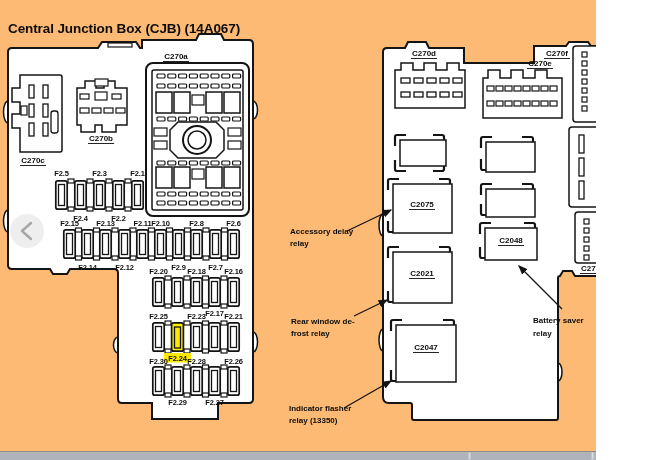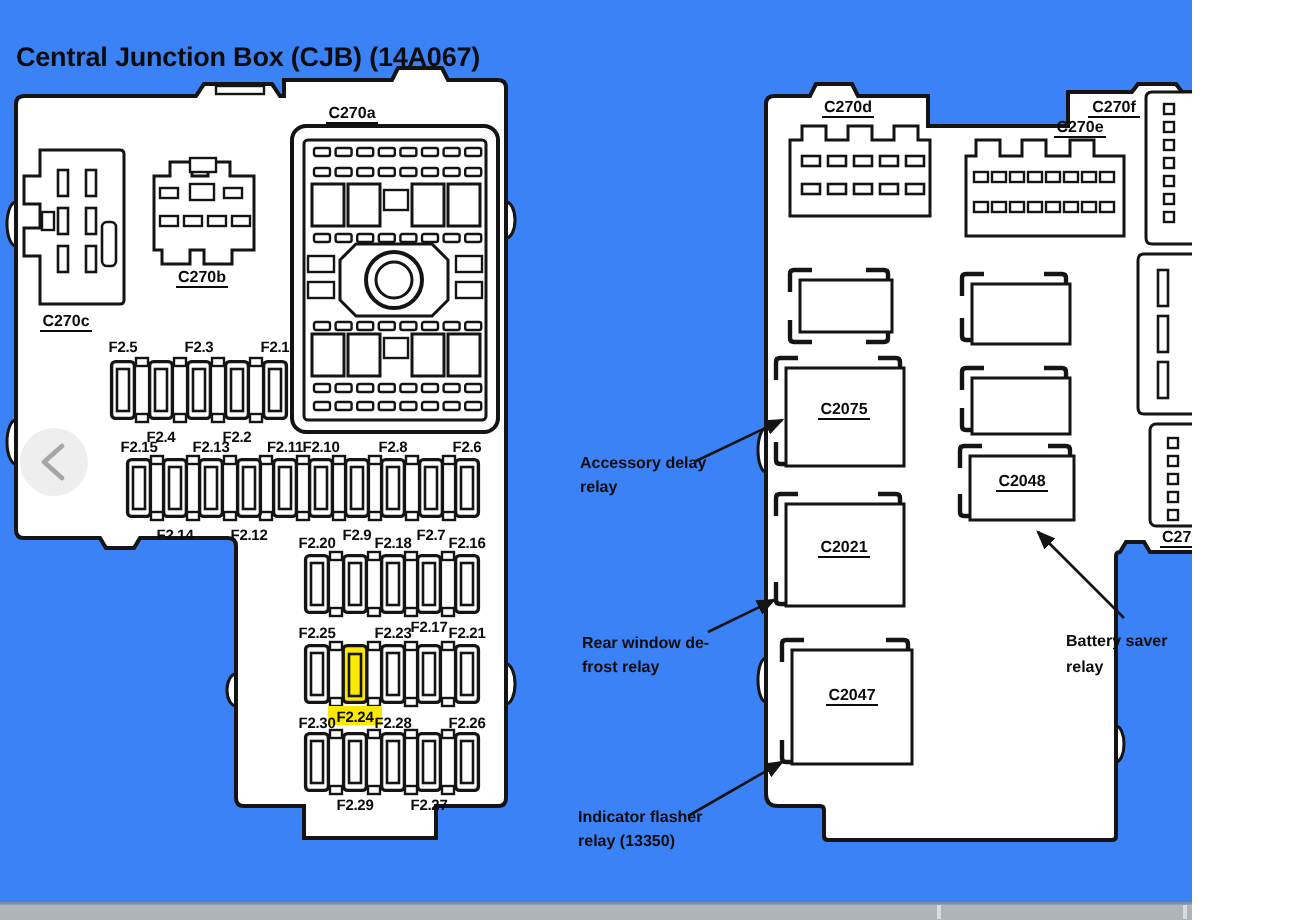--- a/index.html
+++ b/index.html
@@ -1,16 +1,16 @@
 <!DOCTYPE html>
 <html><head>
 <meta charset="utf-8">
 <style>
   html,body{margin:0;padding:0;background:#fff;}
-  .stage{position:relative;width:596px;height:460px;background:#3b82f6;overflow:hidden;
+  .stage{position:relative;width:596px;height:460px;background:#fdba74;overflow:hidden;
          font-family:"Liberation Sans",sans-serif;}
   svg{display:block;}
   text{font-family:"Liberation Sans",sans-serif;font-weight:bold;fill:#0c0c0c;}
   .title{font-size:13.5px;letter-spacing:-.1px;}
   .t8{font-size:8px;}
   .t75{font-size:7.5px;letter-spacing:-.15px;}
   .mid{text-anchor:middle;}
   .o{fill:#fff;stroke:#141414;stroke-width:2;}
   .o17{fill:#fff;stroke:#141414;stroke-width:1.7;}
   .o15{fill:#fff;stroke:#141414;stroke-width:1.5;}

